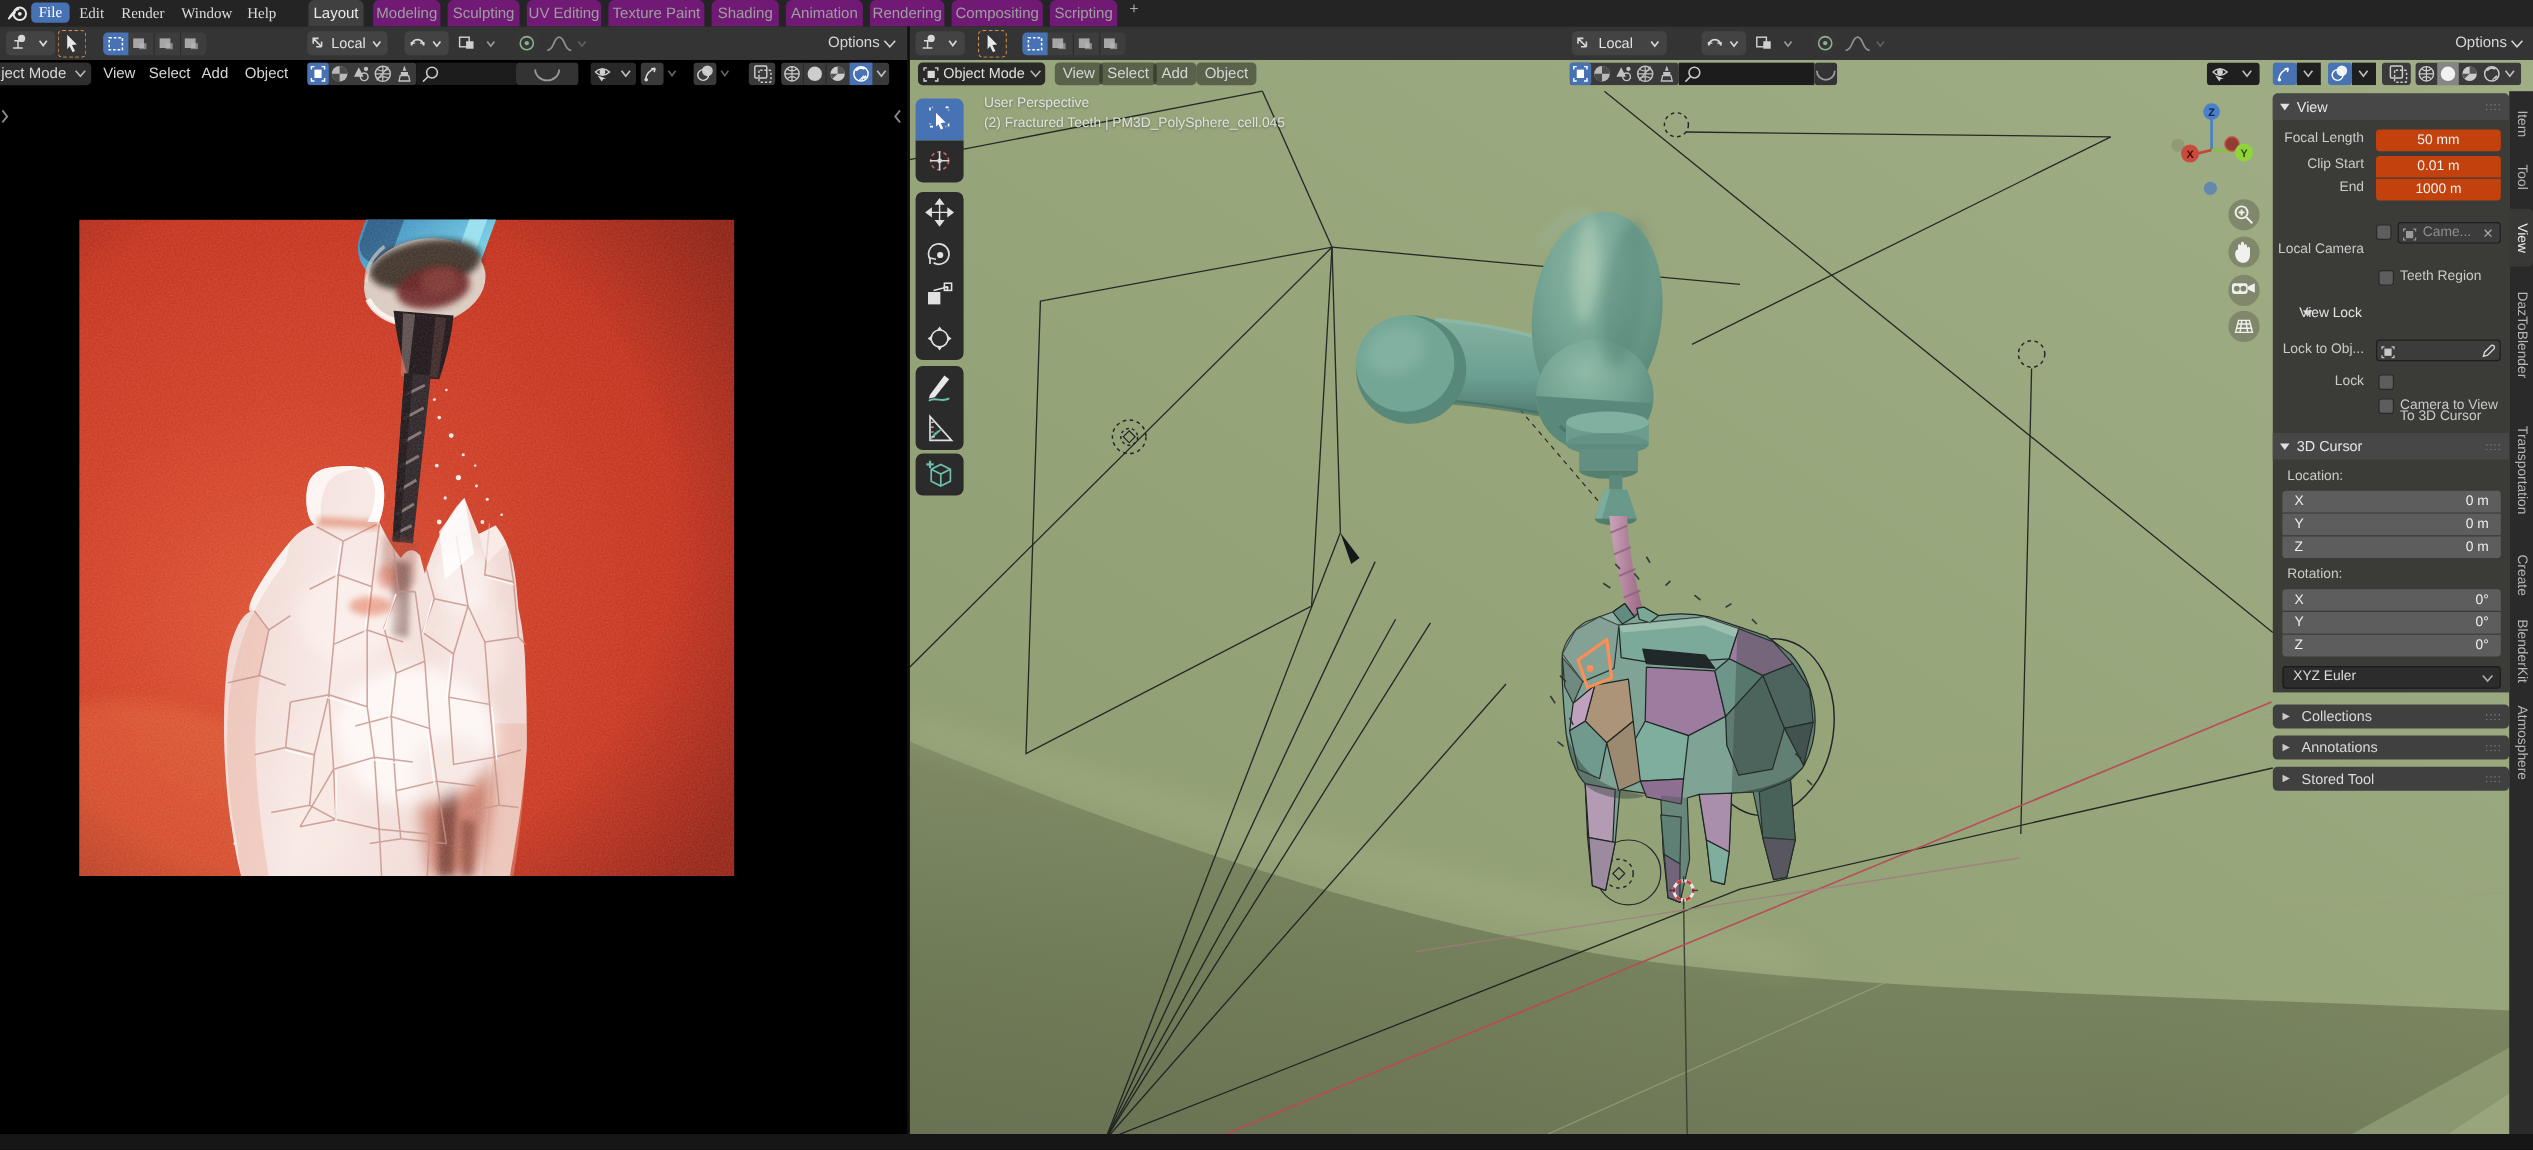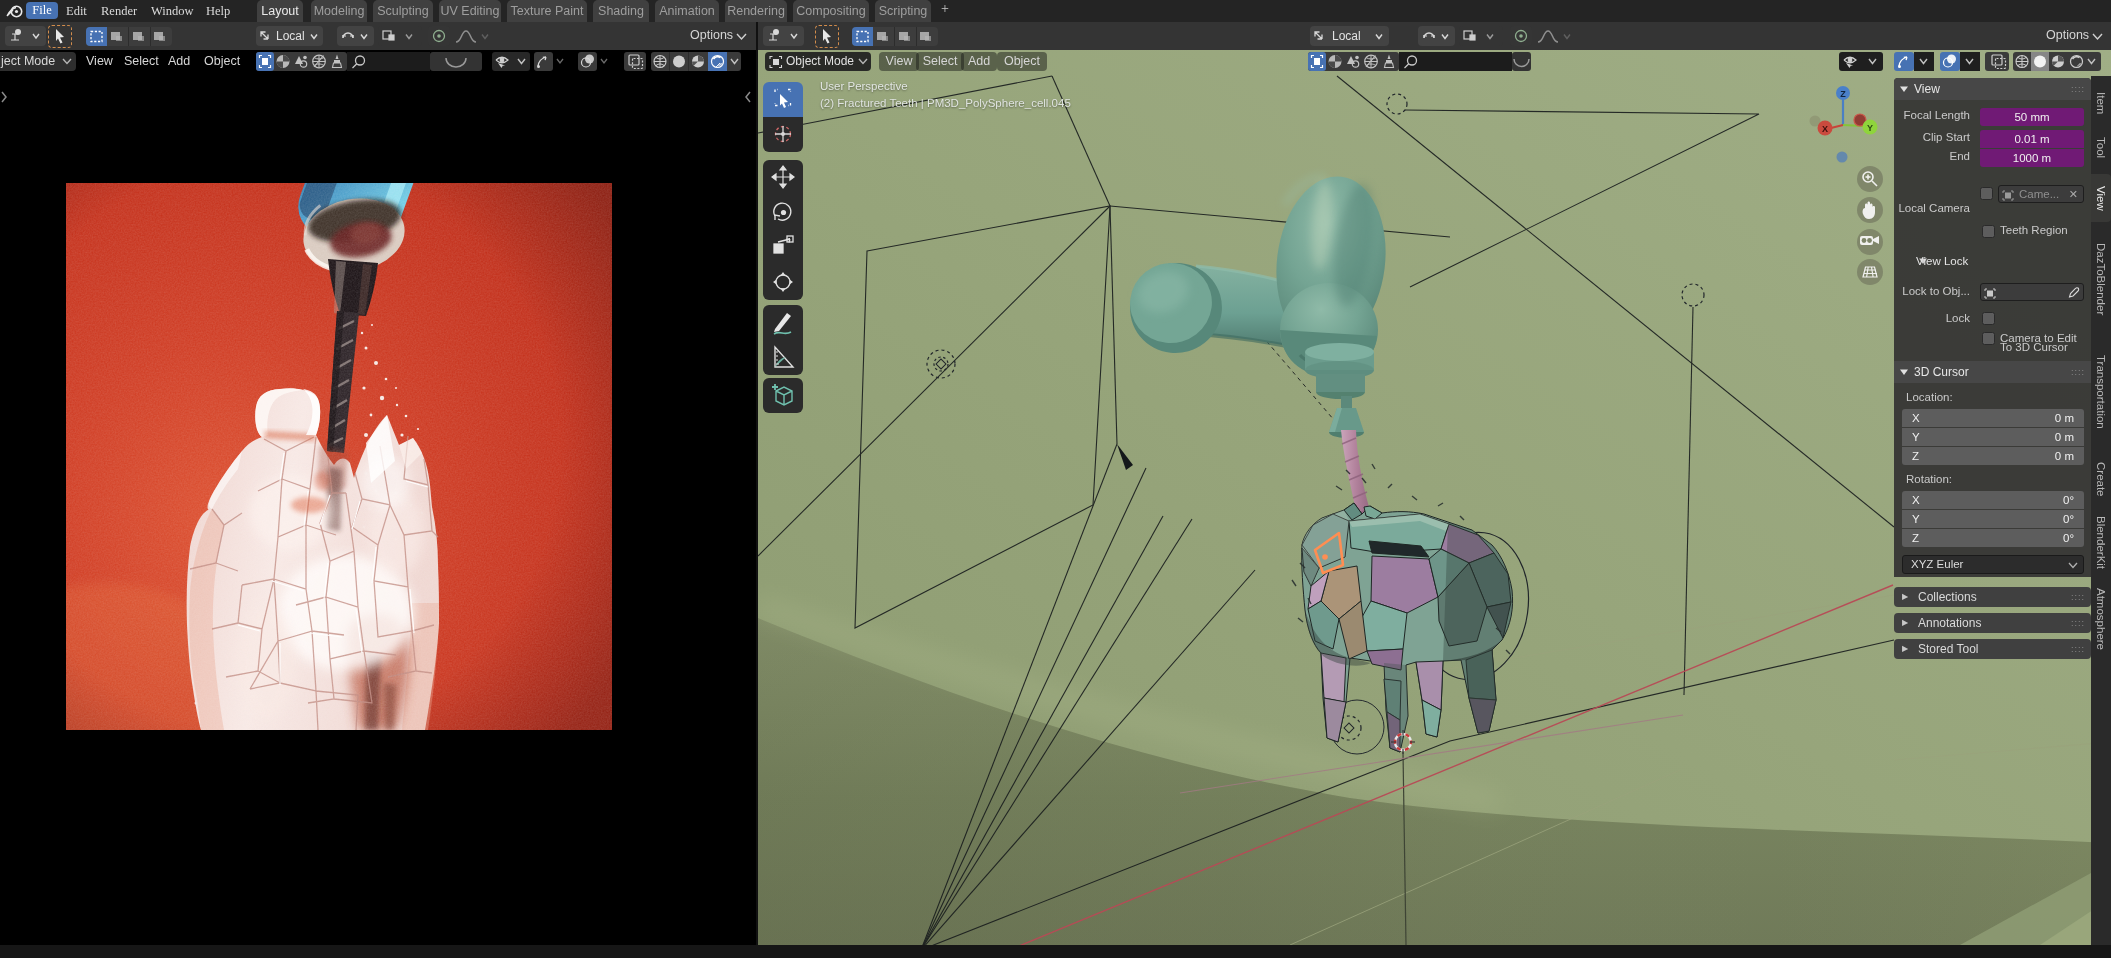--- a/index.html
+++ b/index.html
@@ -1,35 +1,35 @@
 <!DOCTYPE html>
 <html><head>
 <meta charset="utf-8">
 <style>
   * { margin:0; padding:0; box-sizing:border-box; }
   body { background:#000; font-family:"Liberation Sans", sans-serif; }
   #root { position:relative; width:2111px; height:958px; overflow:hidden; background:#101010; }
   .abs { position:absolute; }
   #topbar { position:absolute; left:0; top:0; width:2111px; height:22px; background:#242424; }
   .tmenu { position:absolute; top:3px; font-size:12.5px; color:#dadada; line-height:16px;font-family:Liberation Serif, serif; }
-  .tab { position:absolute; top:0; height:22px; font-size:12.5px; color:#9e9e9e; line-height:22px; text-align:center; border-radius:5px 5px 0 0; background:#404040; }
+  .tab { position:absolute; top:0; height:22px; font-size:12.5px; color:#9e9e9e; line-height:22px; text-align:center; border-radius:5px 5px 0 0; background:#701a75; }
   .tab.active { background:#404040; color:#eaeaea; }
   #ts-left { position:absolute; left:0; top:22px; width:757px; height:28px; background:#343434; }
   #ts-right { position:absolute; left:758px; top:22px; width:1353px; height:28px; background:#343434; }
   #divider { position:absolute; left:756px; top:22px; width:2px; height:923px; background:#111; }
   #vp-left { position:absolute; left:0; top:50px; width:756px; height:895px; background:#000; }
   #vp-right { position:absolute; left:758px; top:50px; width:1353px; height:895px; overflow:hidden; }
   #bottom { position:absolute; left:0; top:945px; width:2111px; height:13px; background:#161616; }
   .w { position:absolute; background:#434343; border-radius:4px; color:#e2e2e2; font-size:12px; }
   .hmenu { position:absolute; font-size:12.5px; color:#d6d6d6; line-height:19px; }
   .sbh { position:absolute; left:0; width:100%; height:22px; background:#474747; color:#e6e6e6; font-size:12px; line-height:22px; display:flex; align-items:center; }
   .sbh .dots { margin-left:auto; margin-right:6px; color:#8a8a8a; font-size:9px; letter-spacing:1px; }
   .sb-lbl { position:absolute; left:0; text-align:right; font-size:11.5px; color:#cacaca; width:76px; white-space:nowrap; }
   .sb-flbl { position:absolute; font-size:11.5px; color:#cacaca; }
-  .sb-box { position:absolute; left:86px; width:104px; height:18px; background:#701a75; border-radius:3px; text-align:center; font-size:11.5px; color:#f0f0f0; line-height:18px; }
+  .sb-box { position:absolute; left:86px; width:104px; height:18px; background:#c2410c; border-radius:3px; text-align:center; font-size:11.5px; color:#f0f0f0; line-height:18px; }
   .sb-chk { position:absolute; width:13px; height:13px; background:#5d5d5d; border-radius:2.5px; border:1px solid #2a2a2a; }
   .sb-row { position:absolute; left:8px; width:182px; height:18px; background:#5d5d5d; font-size:11.5px; color:#f0f0f0; line-height:18px; }
   .sb-row span { position:absolute; left:10px; }
   .sb-row .v { left:auto; right:10px; }
   .sb-col { position:absolute; left:1136px; width:197px; height:20px; background:#404040; border-radius:4px; color:#dadada; font-size:12px; line-height:20px; padding-left:24px; }
   .sb-col::before { content:"▶"; position:absolute; left:8px; top:0; font-size:8px; color:#c8c8c8; }
   .sb-col::after { content:"::::"; position:absolute; right:6px; top:0; font-size:9px; color:#8a8a8a; letter-spacing:1px; }
   .stab { position:absolute; left:1333px; width:20px; writing-mode:vertical-rl; font-size:11.5px; color:#b8b8b8; text-align:center; line-height:20px; }
   .stab.active { background:#383836; color:#eaeaea; border-radius:0 4px 4px 0; }
   svg { display:block; }
@@ -1158,21 +1158,21 @@
             </g>
           </svg>
           <svg width="13" height="13" style="position:absolute;right:3px;top:2px">
             <path d="M11,2 a2,2 0 0 1 0,3 l-5,5 -3.5,1 1,-3.5 5,-5 a2,2 0 0 1 2.5,-.5 z" fill="none" stroke="#d8d8d8" stroke-width="1.1"></path>
           </svg>
         </div>
         <div class="sb-lbl" style="top:234px;">Lock</div>
         <div class="sb-chk" style="left:88px;top:234px;"></div>
         <div class="sb-flbl" style="left:106px;top:234px;margin-top:29px;">To 3D Cursor</div>
         <div class="sb-chk" style="left:88px;top:254px;"></div>
-        <div class="sb-flbl" style="left:106px;top:254px;">Camera to Edit</div>
+        <div class="sb-flbl" style="left:106px;top:254px;">Camera to View</div>
       </div>
       <div class="abs" style="left:1136px;top:311px;width:197px;height:216px;background:rgba(56,56,54,.97);">
         <div class="sbh" style="top:0;"><svg width="10" height="8" style="margin:0 4px 0 6px">
             <path d="M0,1.5 h8 l-4,5.5 Z" fill="#e0e0e0"></path>
           </svg>3D Cursor<span class="dots">::::</span></div>
         <div class="sb-flbl" style="left:12px;top:30px;">Location:</div>
         <div class="sb-row" style="top:48px;border-radius:3px 3px 0 0;">
           <span>X</span>
           <span class="v">0 m</span>
         </div>

